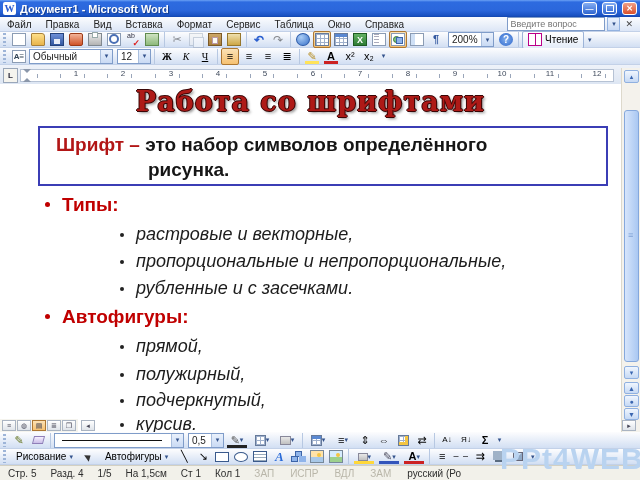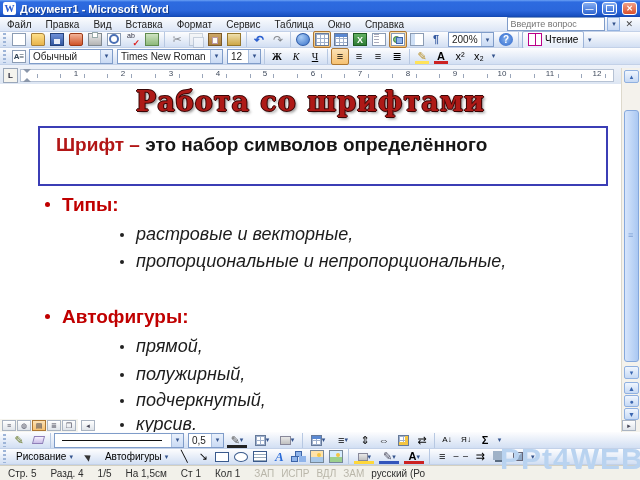--- a/index.html
+++ b/index.html
@@ -133,21 +133,21 @@
   .vthumb::after{content:"≡";position:absolute;left:3px;top:50%;margin-top:-6px;font-size:9px;color:#7fa2d6}
   .hscroll{left:0;top:419px;width:621px;height:13px;display:flex;align-items:center}
   .viewbtns{display:flex;gap:1px;background:#f5f4ee;padding:0 2px;height:13px;align-items:center}
   .vbtn{width:14px;height:11px;border:1px solid #aab4c2;background:linear-gradient(#fff,#dfe4ea);
     font-size:7px;color:#445;display:flex;align-items:center;justify-content:center;box-sizing:border-box}
   .vbtn.pressed{background:linear-gradient(#fbe2b6,#f6c171);border-color:#ad7732}
   
   .statusbar{left:0;right:0;top:465px;height:15px;background:#f2f1ea;border-top:1px solid #d3d0c2;
     display:flex;align-items:center;font-size:10px;color:#2e2e2e;padding-left:8px;box-sizing:border-box}
   .st{margin-right:14px;white-space:nowrap}
-  .stind{color:#b9b6a9;margin-right:7px;white-space:nowrap}
+  .stind{color:#b9b6a9;margin-right:16px;white-space:nowrap}
   
   .watermark{left:500px;top:442px;font-size:30px;font-weight:bold;color:#b9d3f0;letter-spacing:1px;
     z-index:60;pointer-events:none;font-family:"Liberation Sans",sans-serif}
 </style>
 </head>
 <body>
 
 <div class="abs titlebar">
   <span class="appicon">W</span>
   <span class="titletext">Документ1 - Microsoft Word</span>
@@ -261,24 +261,20 @@
   <span class="chev">▾</span>
 </div>
 
 <div class="abs tbar" style="top:48px;height:17px">
   <span class="grip"></span>
   <span class="tbtn">
       <span class="ic i-styles">A≡</span>
     </span>
   <span class="dd" style="width:84px">
     <span>Обычный</span>
-    <span class="arr">▾</span>
-  </span>
-  <span class="dd" style="width:106px;margin-left:3px">
-    <span>Times New Roman</span>
     <span class="arr">▾</span>
   </span>
   <span class="dd" style="width:34px;margin-left:3px">
     <span>12</span>
     <span class="arr">▾</span>
   </span>
   <span class="sep"></span>
   <span class="tbtn" style="font-weight:bold;font-family:'Liberation Serif',serif">Ж</span>
   <span class="tbtn" style="font-style:italic;font-family:'Liberation Serif',serif">К</span>
   <span class="tbtn" style="text-decoration:underline;font-family:'Liberation Serif',serif">Ч</span>
@@ -329,25 +325,27 @@
   <span class="rnum" style="left:495px;top:4px">10</span>
   <span class="rnum" style="left:543px;top:4px">11</span>
   <span class="rnum" style="left:590px;top:4px">12</span>
 </div>
 
 <div class="abs doc">
   <div class="wa-title">Работа со шрифтами</div>
 
   <div class="defbox">
     <div><span class="defterm">Шрифт – </span><span>это набор символов определённого</span></div>
+    <div class="defline2">рисунка.</div>
   </div>
 
   <div class="line l1" style="top:110px">Типы:</div>
   <div class="line l2" style="top:140px">растровые и векторные,</div>
   <div class="line l2" style="top:167px">пропорциональные и непропорциональные,</div>
+  <div class="line l2" style="top:194px">рубленные и с засечками.</div>
   <div class="line l1" style="top:222px">Автофигуры:</div>
   <div class="line l2" style="top:252px">прямой,</div>
   <div class="line l2" style="top:280px">полужирный,</div>
   <div class="line l2" style="top:306px">подчеркнутый,</div>
   <div class="line l2" style="top:330px">курсив.</div>
 </div>
 
 <div class="abs vscroll">
   <span class="sbtn" style="top:2px">▴</span>
   <span class="vthumb"></span>

